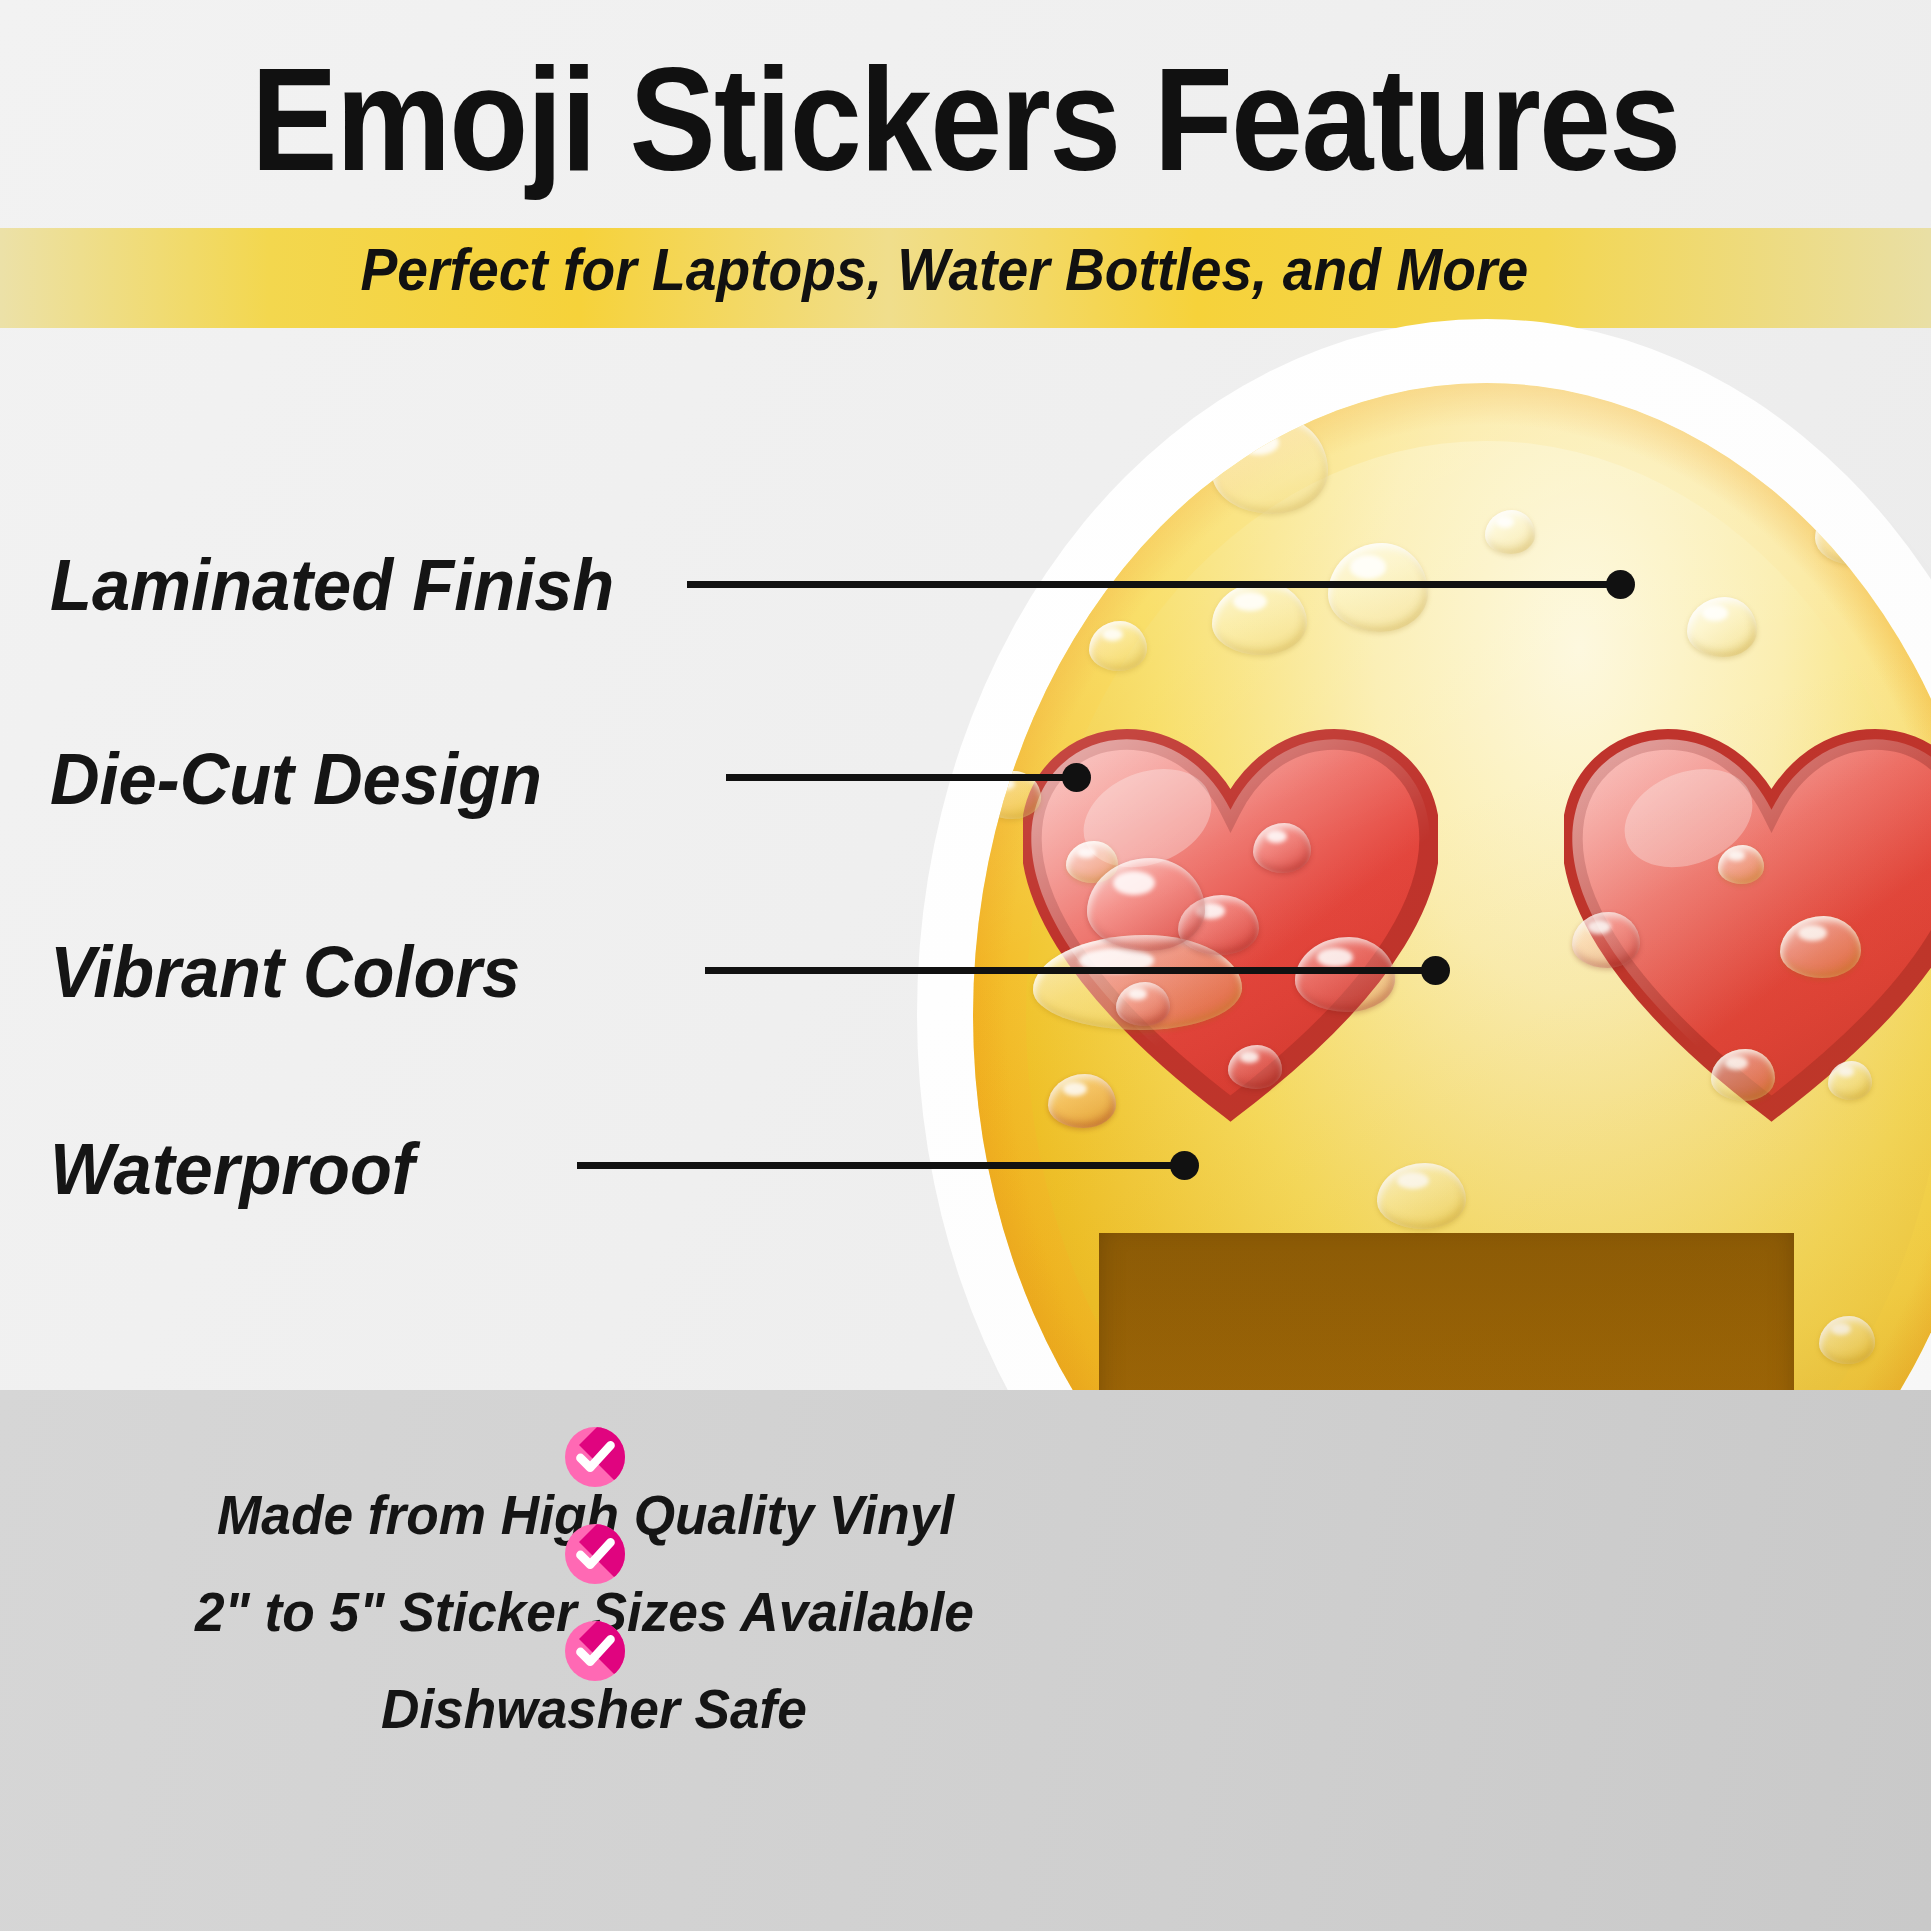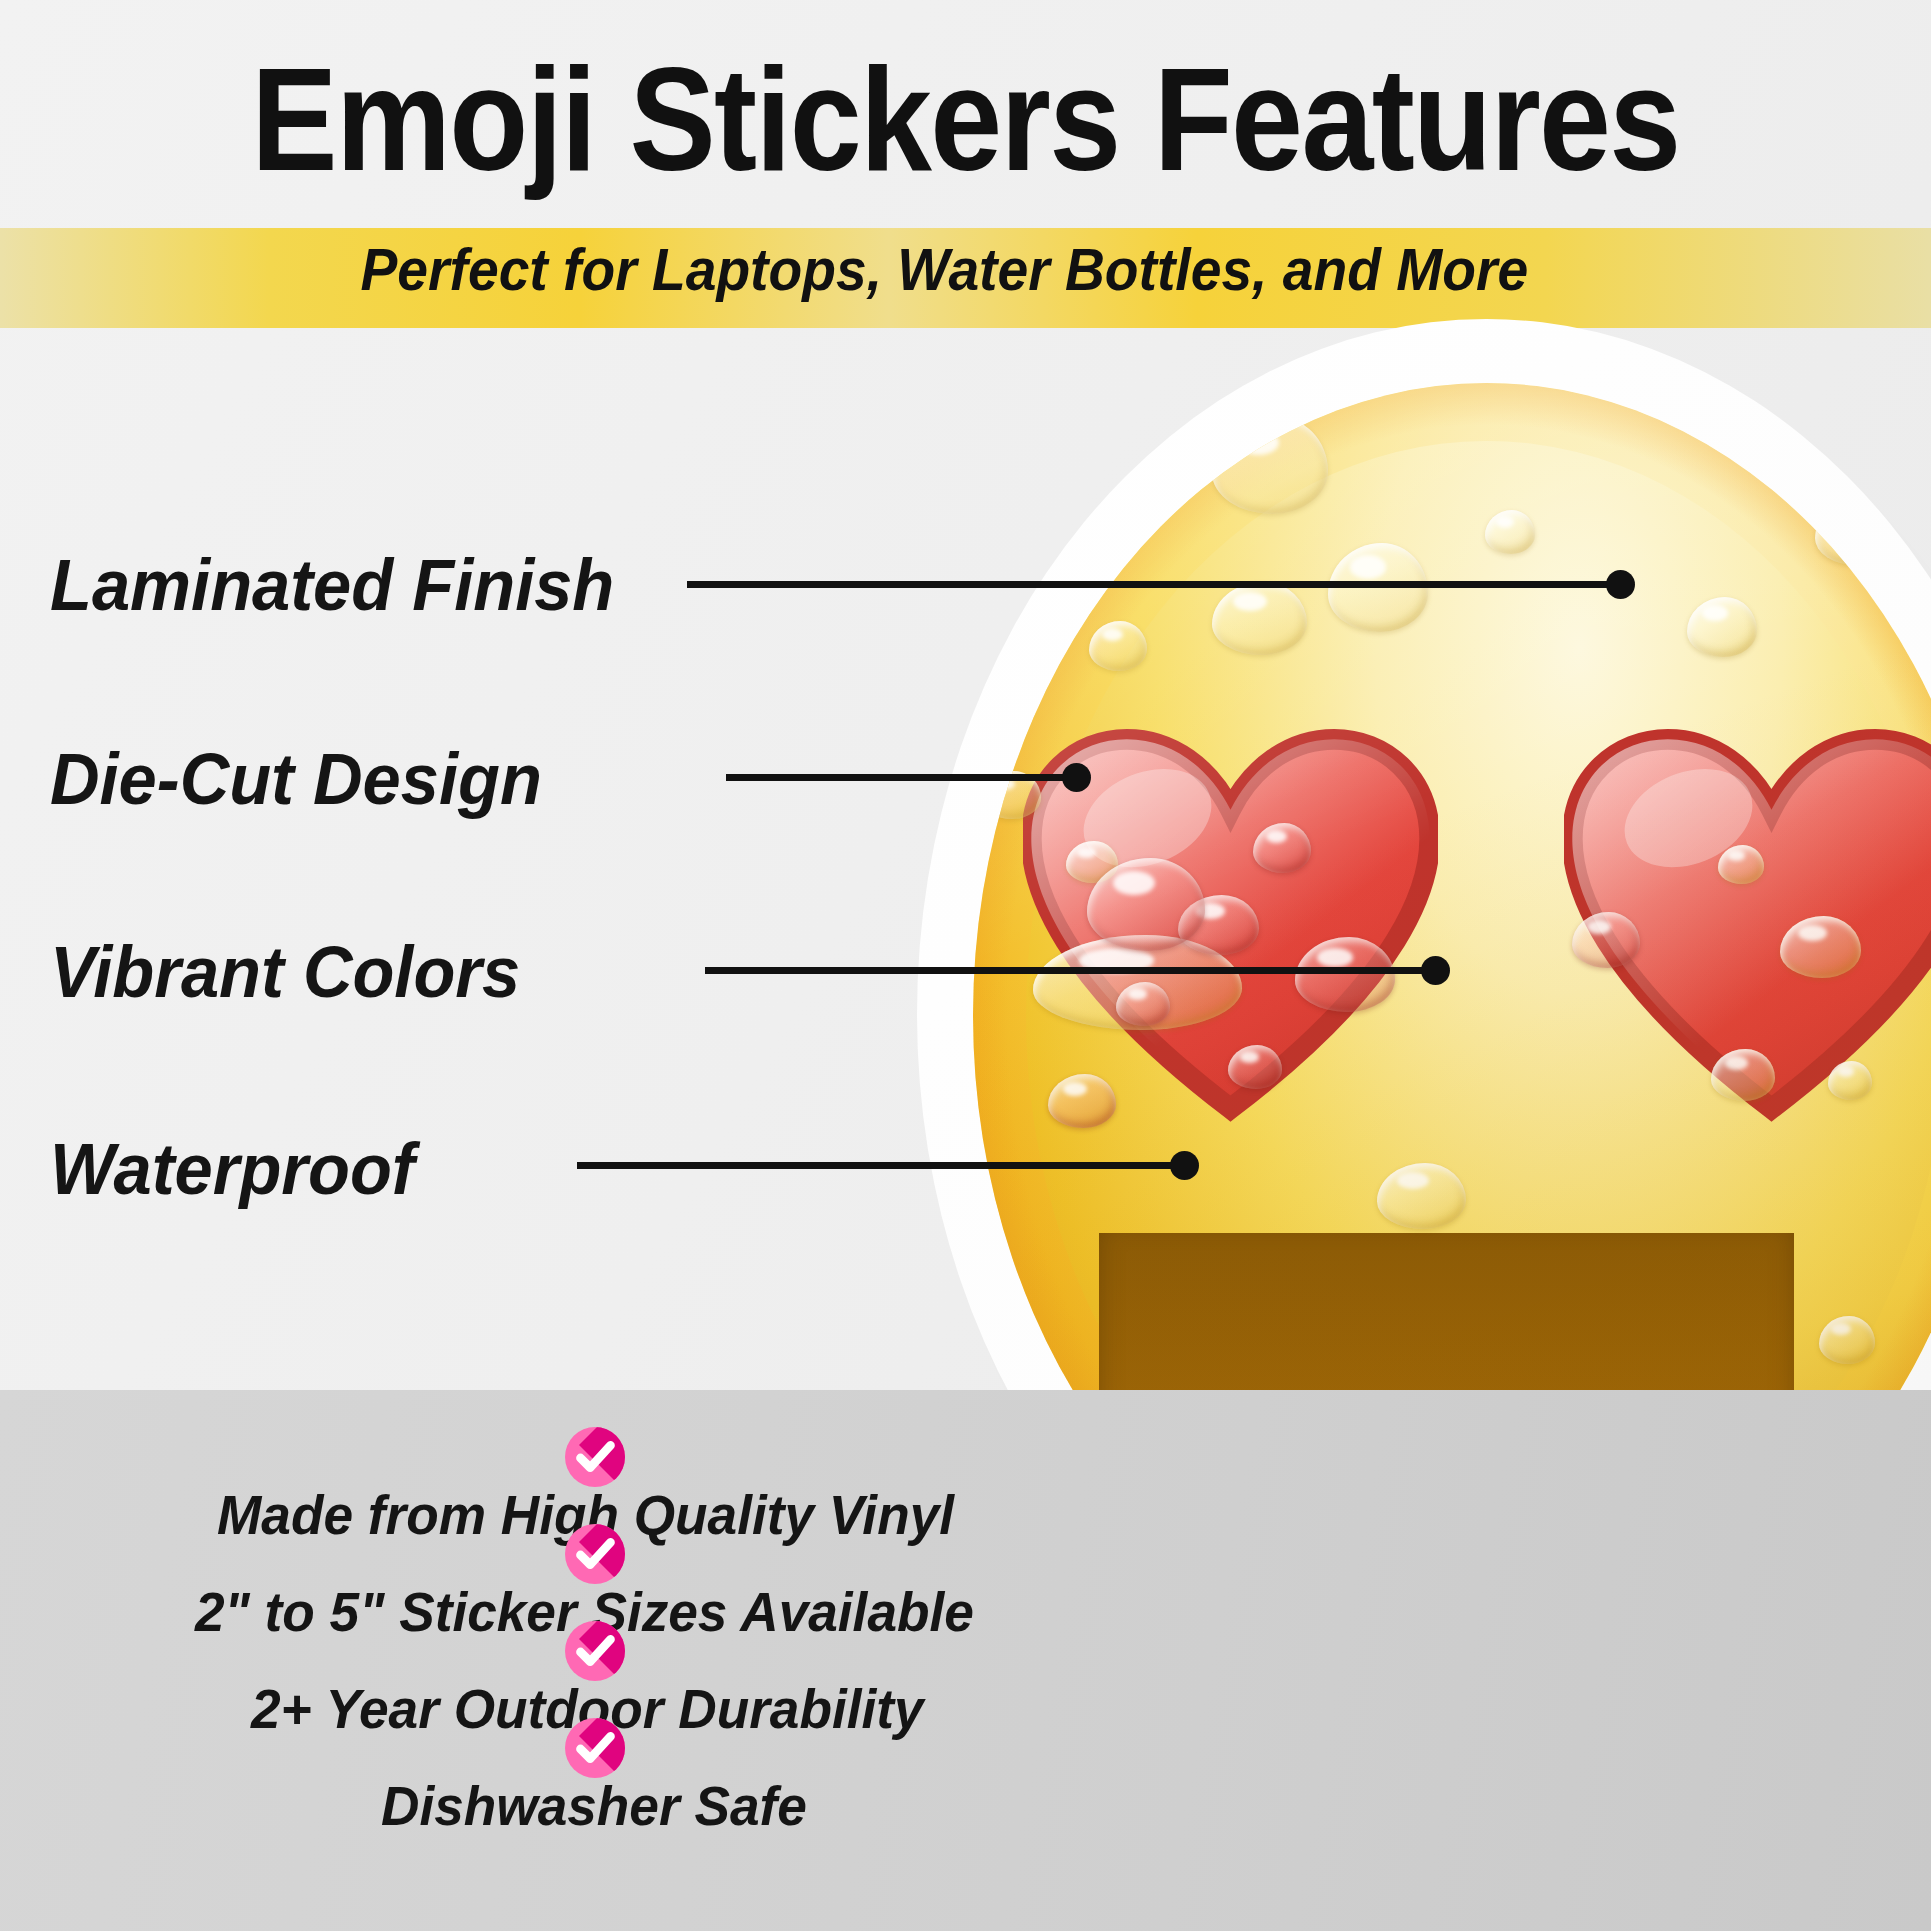--- a/index.html
+++ b/index.html
@@ -387,29 +387,20 @@
     <div class="check-row">
       <span class="check-icon">
         <span class="shadow"></span>
         <svg viewBox="0 0 62 62" xmlns="http://www.w3.org/2000/svg" aria-hidden="true">
           <path d="M16 32 L26 42 L47 19" fill="none" stroke="#ffffff" stroke-width="9" stroke-linecap="round" stroke-linejoin="round"></path>
         </svg>
       </span>
       <span class="check-text">2" to 5" Sticker Sizes Available</span>
     </div>
 
-    <div class="check-row">
-      <span class="check-icon">
-        <span class="shadow"></span>
-        <svg viewBox="0 0 62 62" xmlns="http://www.w3.org/2000/svg" aria-hidden="true">
-          <path d="M16 32 L26 42 L47 19" fill="none" stroke="#ffffff" stroke-width="9" stroke-linecap="round" stroke-linejoin="round"></path>
-        </svg>
-      </span>
-      <span class="check-text">2+ Year Outdoor Durability</span>
-    </div>
 
     <div class="check-row">
       <span class="check-icon">
         <span class="shadow"></span>
         <svg viewBox="0 0 62 62" xmlns="http://www.w3.org/2000/svg" aria-hidden="true">
           <path d="M16 32 L26 42 L47 19" fill="none" stroke="#ffffff" stroke-width="9" stroke-linecap="round" stroke-linejoin="round"></path>
         </svg>
       </span>
       <span class="check-text">Dishwasher Safe</span>
     </div>

